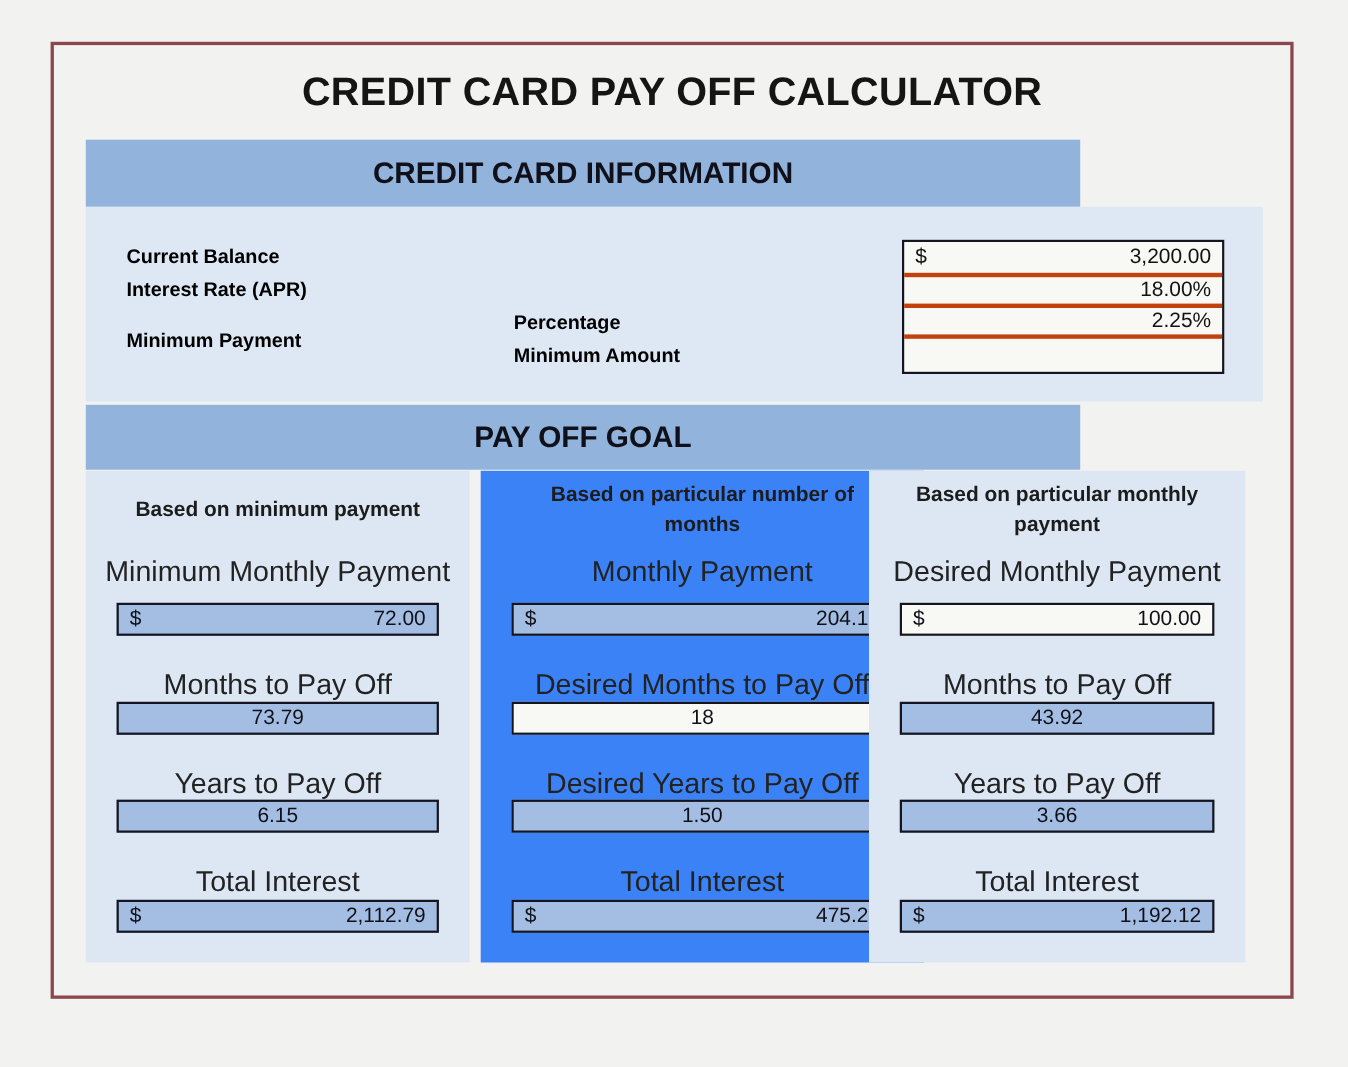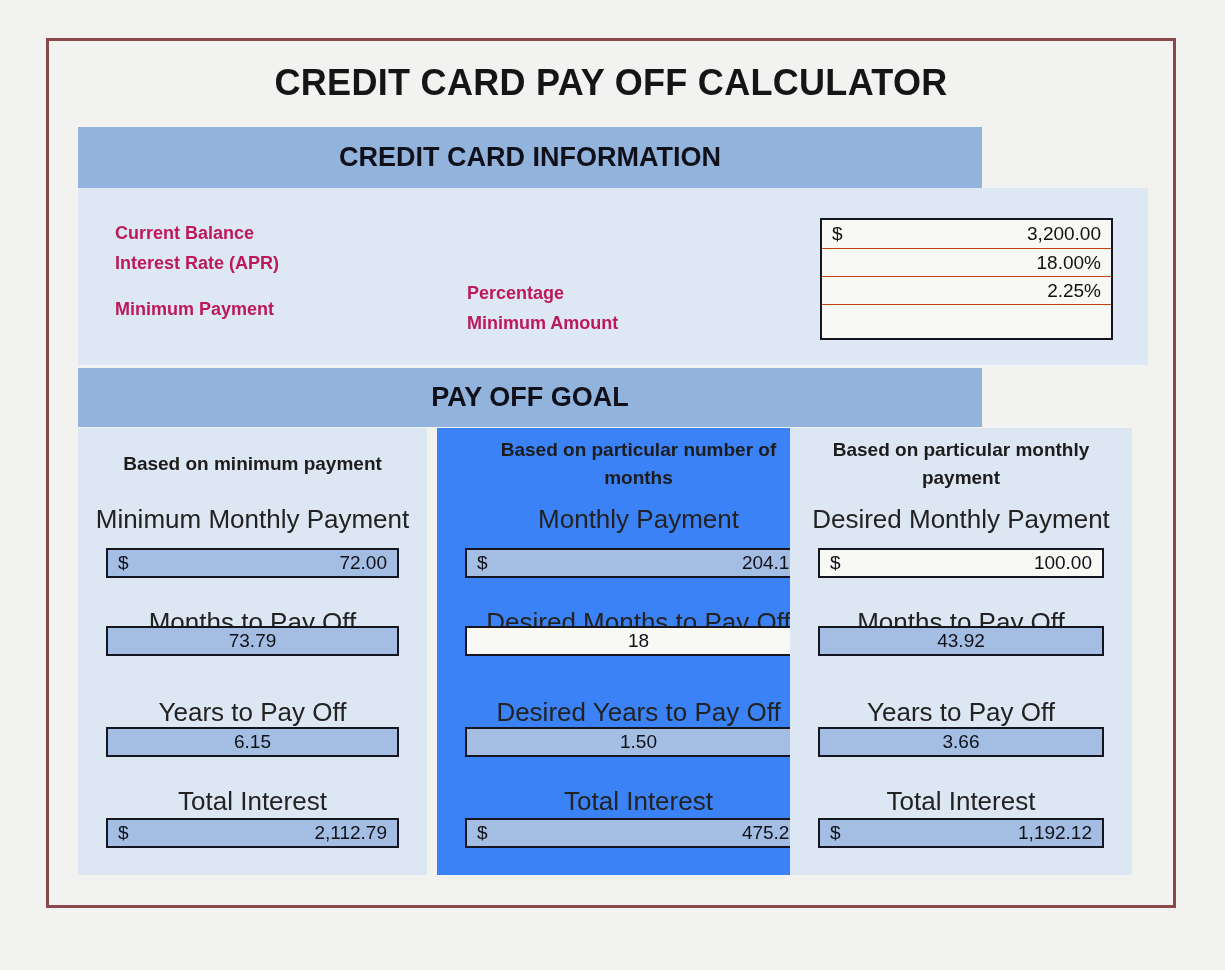--- a/index.html
+++ b/index.html
@@ -11,50 +11,50 @@
   .title { position:absolute; left:46px; top:62px; width:1130px; text-align:center;
            font-size:36px; font-weight:bold; color:#151515; letter-spacing:0.3px; }
 
   .bar { position:absolute; left:78px; width:904px; background:#92b3db;
          display:flex; align-items:center; justify-content:center;
          font-size:27px; font-weight:bold; color:#10101a; }
   .bar.cc-info { top:127px; height:61px; }
   .bar.payoff  { top:368px; height:59px; }
 
   .info-section { position:absolute; left:78px; top:188px; width:1070px; height:177px; background:#dde8f4; }
-  .info-label { position:absolute; height:28px; line-height:28px; font-size:18px; font-weight:bold; color:#be185d; white-space:nowrap; }
+  .info-label { position:absolute; height:28px; line-height:28px; font-size:18px; font-weight:bold; color:#000000; white-space:nowrap; }
   .il-1 { left:37px;  top:31px; }
   .il-2 { left:37px;  top:61px; }
   .il-3 { left:37px;  top:107px; }
   .il-4 { left:389px; top:91px; }
   .il-5 { left:389px; top:121px; }
 
   .info-inputs { position:absolute; left:742px; top:30px; width:293px; height:122px;
                  border:2px solid #15151f; background:#f8f8f5; }
   .info-row { height:28px; display:flex; align-items:center; justify-content:space-between;
               padding:0 10px; font-size:19px; color:#111; }
-  .info-row + .info-row { border-top:1px solid #c2410c; }
+  .info-row + .info-row { border-top:4px solid #c2410c; }
 
   .col { position:absolute; top:428px; height:447px; }
   .col-1 { left:78px;  width:349px; background:#dce7f3; }
   .col-2 { left:437px; width:403px; background:#3b82f6; }
   .col-3 { left:790px; width:342px; background:#dce7f3; }
 
   .col-header { position:absolute; top:4px; left:10px; right:10px; height:64px;
                 display:flex; align-items:center; justify-content:center; text-align:center;
                 font-size:19px; font-weight:bold; color:#1c1c1c; line-height:1.45; }
   .col-2 .col-header, .col-3 .col-header { padding:0 26px; }
 
   .row-label { position:absolute; left:0; right:0; height:28px; line-height:28px;
                text-align:center; font-size:26px; color:#222; }
   .rl-1 { top:77px; } .rl-2 { top:180px; } .rl-3 { top:270px; } .rl-4 { top:359px; }
 
   .cell { position:absolute; left:28px; right:28px; height:30px; border:2px solid #15151f;
           display:flex; align-items:center; font-size:19px; color:#101018; }
-  .cb-1 { top:120px; } .cb-2 { top:198px; } .cb-3 { top:299px; } .cb-4 { top:390px; }
+  .cb-1 { top:120px; } .cb-2 { top:210px; } .cb-3 { top:299px; } .cb-4 { top:390px; }
   .cell.blue  { background:#a3bee2; }
   .cell.white { background:#f8f8f5; }
   .cell.money { justify-content:space-between; padding:0 10px; }
   .cell.center { justify-content:center; }
 </style>
 </head>
 <body>
 
 <div class="page">
   <div class="frame"></div>

